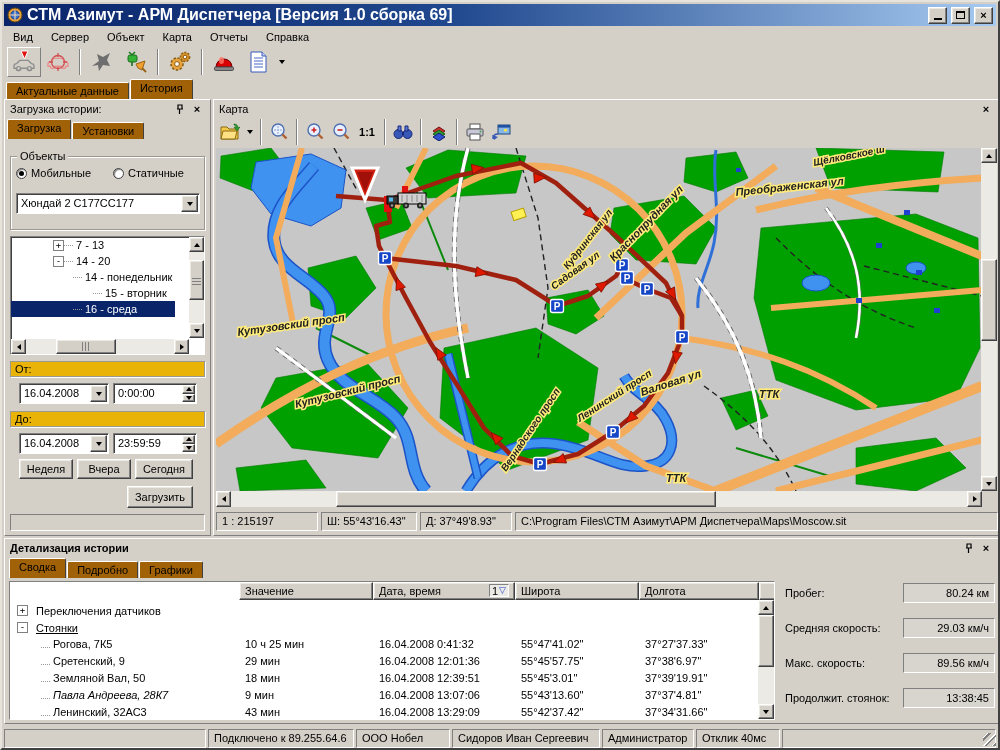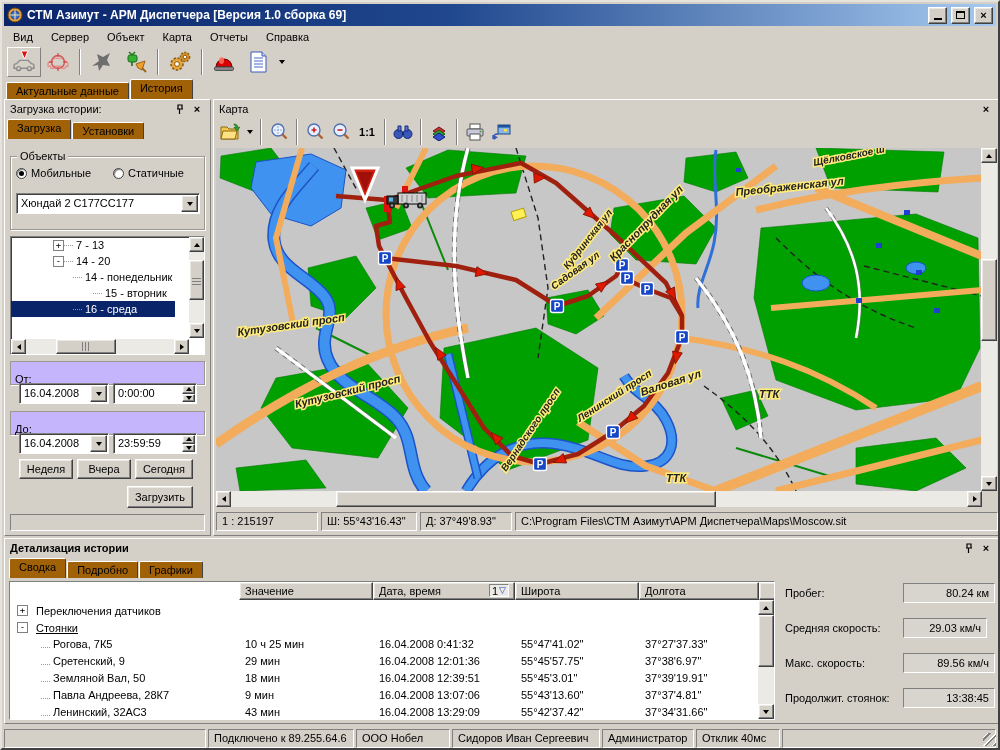--- a/index.html
+++ b/index.html
@@ -9,21 +9,21 @@
     font-family:"Liberation Sans",sans-serif;font-size:11px;color:#000;overflow:hidden;}
   .abs{position:absolute;}
   .btn{border:1px solid;border-color:#FFFFFF #404040 #404040 #FFFFFF;
     box-shadow:inset -1px -1px 0 #808080,inset 1px 1px 0 #ECE9E2;background:#D4D0C8;
     display:flex;align-items:center;justify-content:center;}
   .sunken{border:1px solid;border-color:#808080 #FFFFFF #FFFFFF #808080;}
   
   .titlebar{left:2px;top:2px;width:992px;height:22px;
     background:linear-gradient(90deg,#0A246A 0%,#20488E 45%,#A6CAF0 100%);
     display:flex;align-items:center;gap:4px;padding:0 3px;}
-  .title-text{color:#fff;font-weight:bold;font-size:12px;flex:1;white-space:nowrap;overflow:hidden;}
+  .title-text{color:#fff;font-weight:bold;font-size:16px;flex:1;white-space:nowrap;overflow:hidden;}
   .win-btn{width:19px;height:17px;font-weight:bold;font-size:11px;line-height:11px;}
   .min-glyph{width:8px;height:2px;background:#000;margin-top:8px;}
   .max-glyph{width:9px;height:8px;border:1px solid #000;border-top-width:2px;}
   
   .menubar{left:2px;top:26px;width:992px;height:17px;display:flex;align-items:center;}
   .menu-item{padding:2px 9px;}
   .toolbar{left:2px;top:43px;width:992px;height:34px;display:flex;align-items:center;padding-left:3px;}
   .tbtn{width:34px;height:30px;display:flex;align-items:center;justify-content:center;}
   .tbtn.toggled{border:1px solid;border-color:#FFFFFF #808080 #808080 #FFFFFF;}
   .tsep{width:0;height:26px;border-left:1px solid #808080;border-right:1px solid #FFFFFF;margin:0 4px;}
@@ -55,21 +55,21 @@
   .group{border:1px solid #9B9890;box-shadow:1px 1px 0 #fff,inset 1px 1px 0 #fff;}
   .group-legend{position:absolute;top:-7px;left:6px;background:#D4D0C8;padding:0 3px;}
   .toggle{width:11px;height:11px;border:1px solid #808080;background:#fff;font-size:9px;line-height:9px;
     text-align:center;display:inline-block;flex:none;font-family:"DejaVu Sans Mono",monospace;}
   .tree{background:#fff;border:1px solid;border-color:#808080 #fff #fff #808080;box-shadow:inset 1px 1px 0 #404040;}
   .tree-row{height:16px;display:flex;align-items:center;white-space:nowrap;}
   .dots{border-bottom:1px dotted #999;width:9px;height:1px;margin:0 3px 0 0;flex:none;}
   .sb{background:#ECEAE4;}
   .sb-btn{width:15px;height:15px;}
   .thumb-grip{background:repeating-linear-gradient(180deg,#D4D0C8 0 2px,#808080 2px 3px);}
-  .label-bar{border:1px solid #9B9890;padding:11px 4px;background:#c4b5fd;box-shadow:1px 1px 0 #fff;}
+  .label-bar{border:1px solid #9B9890;padding:1px 4px;background:#eab308;box-shadow:1px 1px 0 #fff;}
   .pushbtn{font-size:11px;}
   
   .th{position:absolute;height:18px;background:#D4D0C8;border:1px solid;border-color:#FFFFFF #404040 #404040 #FFFFFF;
     box-shadow:inset -1px -1px 0 #808080,inset 1px 1px 0 #ECE9E2;padding:2px 5px;white-space:nowrap;overflow:hidden;}
   .trow{position:absolute;height:17px;left:1px;right:1px;background:#fff;}
   .tcell{position:absolute;top:2px;white-space:nowrap;overflow:hidden;}
   .sort-badge{float:right;display:flex;align-items:center;gap:1px;border:1px solid;border-color:#808080 #fff #fff #808080;
     background:#ECEAE4;height:13px;padding:0 2px;margin-top:-1px;}
   .sort-badge .g{color:#2040D0;font-size:9px;line-height:9px;}
   
@@ -657,21 +657,21 @@
       <div class="trow" style="top:88px;">
         <span class="tcell" style="left:30px;"><span class="dots" style="display:inline-block;"></span></span>
         <span class="tcell" style="left:42px;width:185px;">Земляной Вал, 50</span>
         <span class="tcell" style="left:234px;width:128px;">18 мин</span>
         <span class="tcell" style="left:368px;width:136px;">16.04.2008 12:39:51</span>
         <span class="tcell" style="left:510px;width:118px;">55°45'3.01"</span>
         <span class="tcell" style="left:634px;width:112px;">37°39'19.91"</span>
       </div>
       <div class="trow" style="top:105px;">
         <span class="tcell" style="left:30px;"><span class="dots" style="display:inline-block;"></span></span>
-        <span class="tcell" style="left:42px;width:185px;">Павла Андреева, 28К7</span>
+        <span class="tcell" style="left:42px;width:185px;font-style:italic;">Павла Андреева, 28К7</span>
         <span class="tcell" style="left:234px;width:128px;">9 мин</span>
         <span class="tcell" style="left:368px;width:136px;">16.04.2008 13:07:06</span>
         <span class="tcell" style="left:510px;width:118px;">55°43'13.60"</span>
         <span class="tcell" style="left:634px;width:112px;">37°37'4.81"</span>
       </div>
       <div class="trow" style="top:122px;">
         <span class="tcell" style="left:30px;"><span class="dots" style="display:inline-block;"></span></span>
         <span class="tcell" style="left:42px;width:185px;">Ленинский, 32АС3</span>
         <span class="tcell" style="left:234px;width:128px;">43 мин</span>
         <span class="tcell" style="left:368px;width:136px;">16.04.2008 13:29:09</span>
@@ -687,21 +687,21 @@
         <div class="btn sb-btn" style="width:16px;position:absolute;bottom:0;">
             <div class="tri-down"></div>
           </div>
       </div>
     </div>
 
     <div class="abs" style="left:778px;top:44px;width:214px;height:137px;">
       <span class="abs" style="left:2px;top:4px;">Пробег:</span>
       <div class="stat-box" style="left:120px;top:0;width:92px;">80.24 км</div>
       <span class="abs" style="left:2px;top:39px;">Средняя скорость:</span>
-      <div class="stat-box" style="left:120px;top:35px;width:84px;">29.03 км/ч</div>
+      <div class="stat-box" style="left:120px;top:35px;width:92px;">29.03 км/ч</div>
       <span class="abs" style="left:2px;top:74px;">Макс. скорость:</span>
       <div class="stat-box" style="left:120px;top:70px;width:92px;">89.56 км/ч</div>
       <span class="abs" style="left:2px;top:109px;">Продолжит. стоянок:</span>
       <div class="stat-box" style="left:120px;top:105px;width:92px;">13:38:45</div>
     </div>
   </div>
 
   <div class="abs statusbar">
     <div class="ssec" style="width:202px;"></div>
     <div class="ssec" style="width:146px;">Подключено к 89.255.64.6</div>

